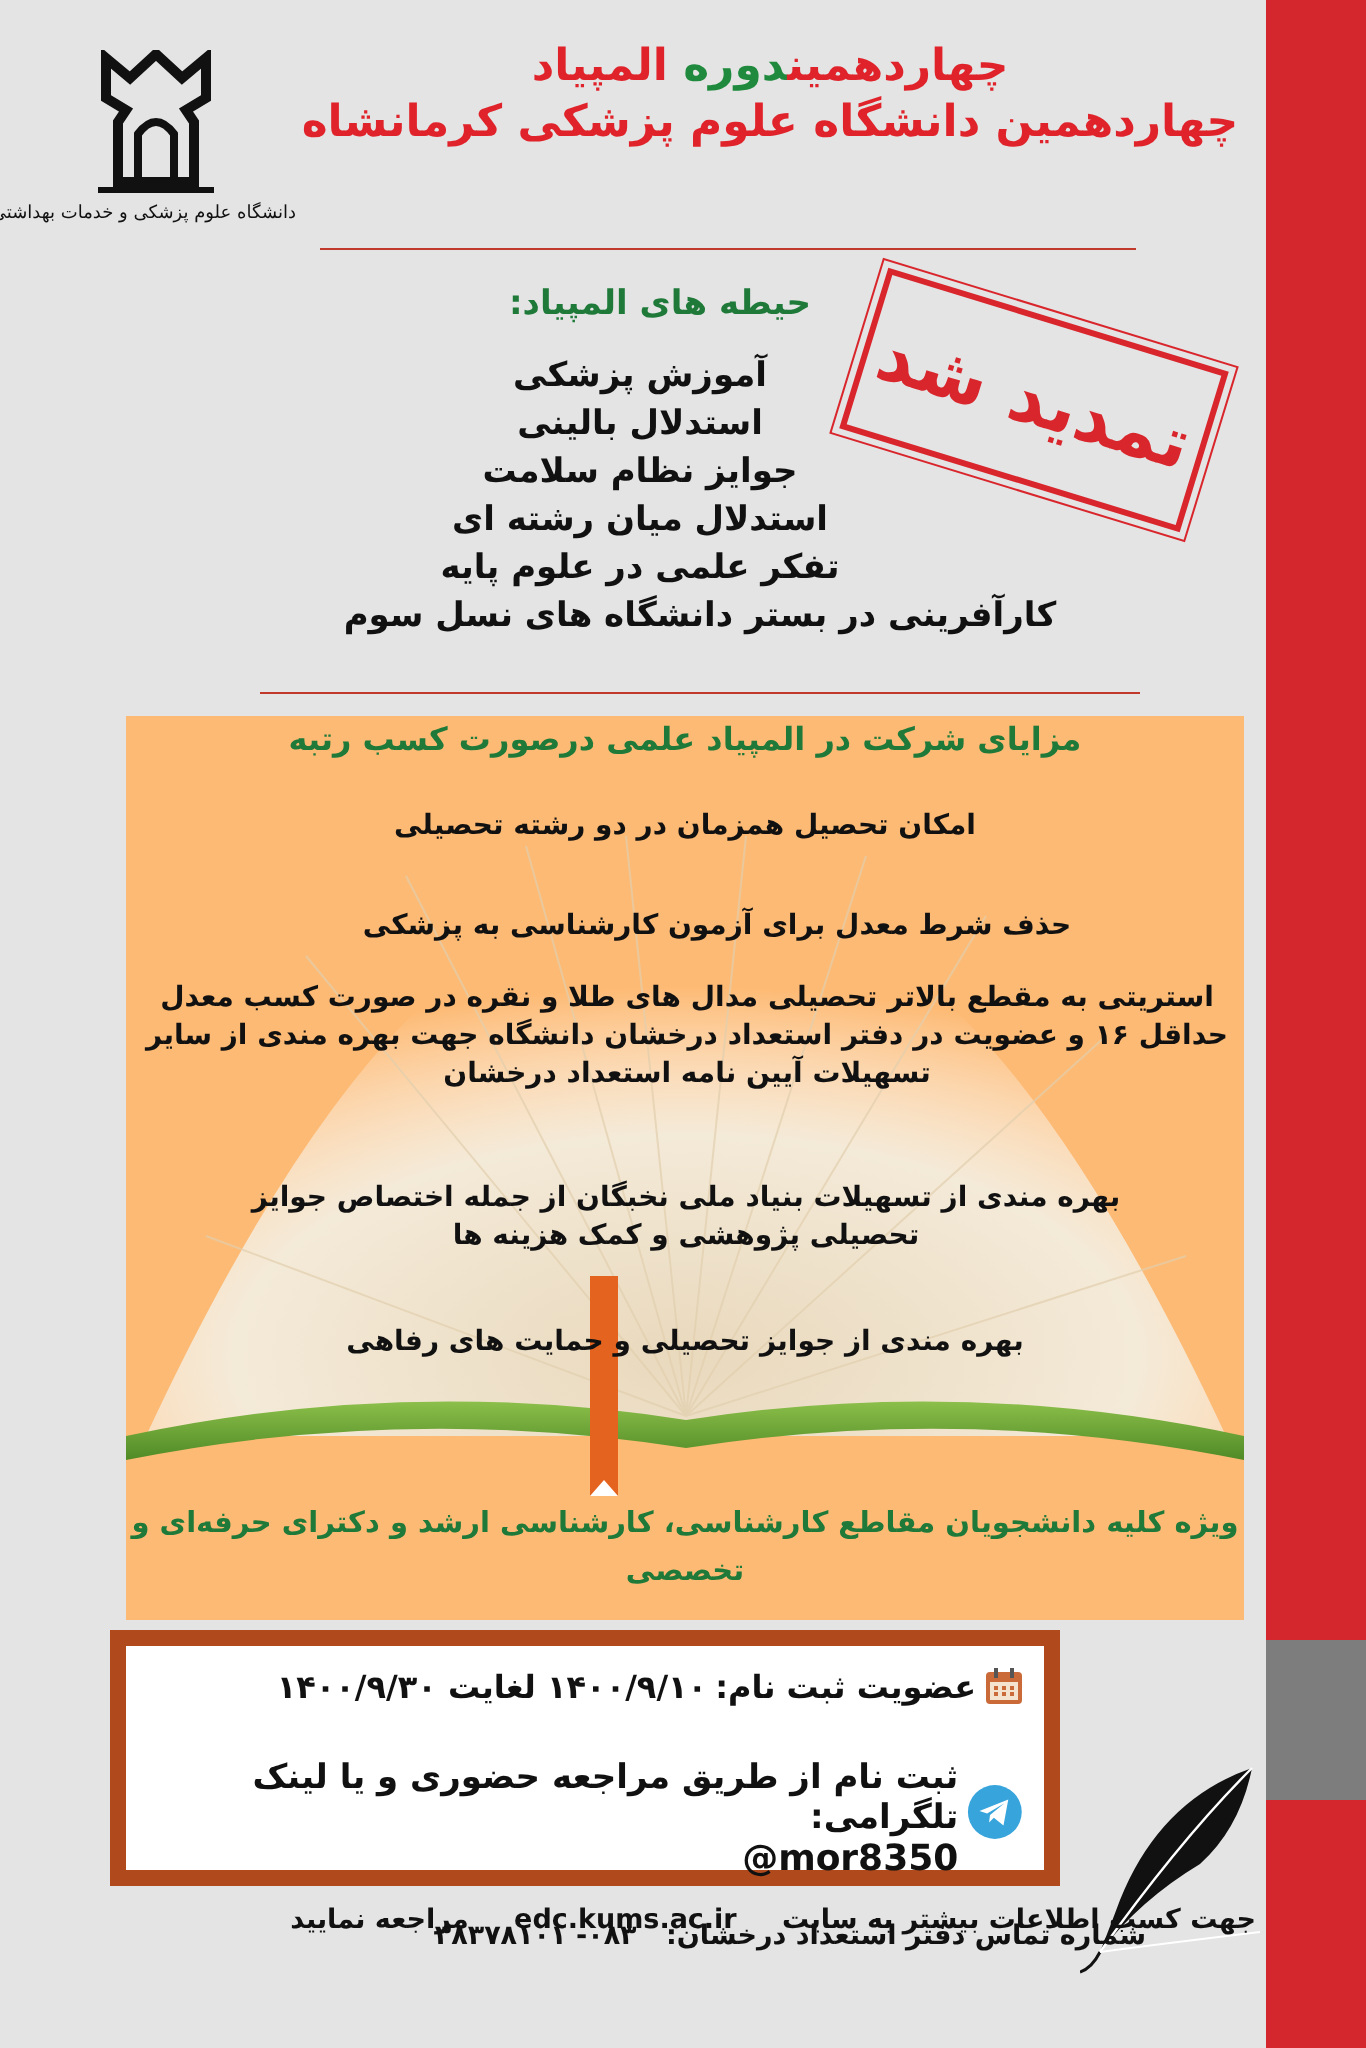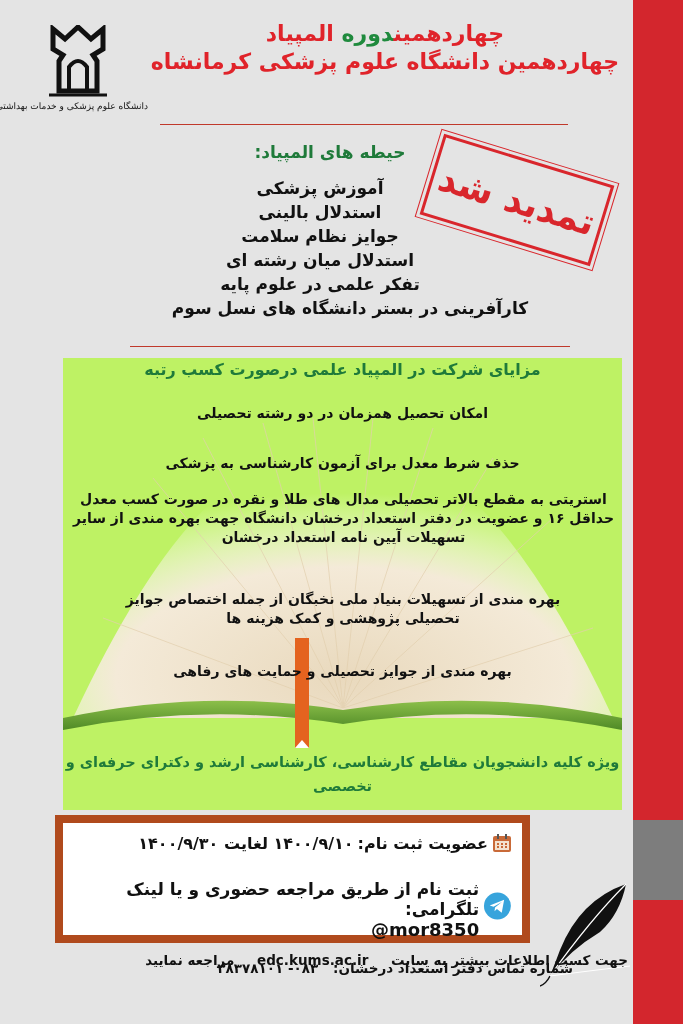--- a/index.html
+++ b/index.html
@@ -12,21 +12,21 @@
   .title { position:absolute; left:150px; top:20px; width:470px; text-align:center; direction:rtl; font-weight:bold; line-height:28px; }
   .title .l1 { font-size:21px; }
   .title .l2 { font-size:22px; }
   .title .l3 { font-size:22px; color:#e0232a; }
   .red { color:#e0232a; } .green { color:#1f8a3d; }
   .hr { position:absolute; height:1px; background:#c0392b; }
   .fields-heading { position:absolute; left:200px; top:142px; width:260px; text-align:center; direction:rtl; color:#1f7a3a; font-weight:bold; font-size:17px; }
   .fields { position:absolute; left:130px; top:176px; width:380px; text-align:center; direction:rtl; font-weight:bold; font-size:17px; color:#111; line-height:24px; }
   .stamp { position:absolute; left:428px; top:158px; width:172px; height:78px; transform:rotate(17deg); border:3px solid #d9262c; outline:1px solid #d9262c; outline-offset:3px; display:flex; align-items:center; justify-content:center; }
   .stamp span { color:#d9262c; font-weight:bold; font-size:36px; direction:rtl; }
-  .benefits-panel { position:absolute; left:63px; top:358px; width:559px; height:452px; background:#bef264; overflow:hidden; }
+  .benefits-panel { position:absolute; left:63px; top:358px; width:559px; height:452px; background:#fdba74; overflow:hidden; }
   .book { position:absolute; left:0; top:60px; width:559px; height:370px; }
   .benefits-heading { position:absolute; left:0; top:2px; width:559px; text-align:center; direction:rtl; color:#1f7a3a; font-weight:bold; font-size:16px; }
   .benefit { position:absolute; left:0; width:559px; text-align:center; direction:rtl; font-weight:bold; font-size:14px; color:#111; line-height:19px; }
   .audience { position:absolute; left:0; top:392px; width:559px; text-align:center; direction:rtl; color:#1f7a3a; font-weight:bold; font-size:14.5px; line-height:24px; }
   .reg-box { position:absolute; left:55px; top:815px; width:475px; height:128px; border:8px solid #b04a1d; background:#fff; box-sizing:border-box; }
   .reg-line { position:absolute; right:10px; direction:rtl; font-weight:bold; color:#111; display:flex; align-items:center; gap:4px; }
   .cal-icon { width:20px; height:20px; }
   .tg-icon { width:30px; height:30px; }
   .feather { position:absolute; left:540px; top:880px; width:90px; height:110px; }
   .footer { position:absolute; right:55px; direction:rtl; font-weight:bold; font-size:13.5px; color:#111; }
@@ -98,21 +98,21 @@
       <line x1="280" y1="290" x2="40" y2="200"></line>
         <line x1="280" y1="290" x2="530" y2="210"></line>
     </g>
     <path d="M0 300 Q140 270 280 292 Q420 270 559 300 L559 312 Q420 284 280 306 Q140 284 0 312 Z" fill="url(#gr)"></path>
     <rect x="232" y="220" width="14" height="110" fill="#e4631f"></rect>
     <path d="M232 330 L239 322 L246 330 Z" fill="#fff"></path>
   </svg>
 
   <div class="benefits-heading">مزایای شرکت در المپیاد علمی درصورت کسب رتبه</div>
   <div class="benefit" style="top:46px;">امکان تحصیل همزمان در دو رشته تحصیلی</div>
-  <div class="benefit" style="top:96px;">حذف شرط معدل برای آزمون کارشناسی به پزشکی</div>
+  <div class="benefit" style="top:96px;margin-left:16px;">حذف شرط معدل برای آزمون کارشناسی به پزشکی</div>
   <div class="benefit" style="top:132px; left:8px; width:545px;">استریتی به مقطع بالاتر تحصیلی  مدال های طلا و نقره در صورت کسب معدل حداقل ۱۶ و عضویت در دفتر استعداد درخشان دانشگاه جهت بهره مندی از سایر تسهیلات آیین نامه استعداد درخشان</div>
   <div class="benefit" style="top:232px; left:50px; width:460px;">بهره مندی از تسهیلات بنیاد ملی نخبگان از جمله اختصاص جوایز تحصیلی پژوهشی و کمک هزینه ها</div>
   <div class="benefit" style="top:304px;">بهره مندی از جوایز تحصیلی و حمایت های رفاهی</div>
   <div class="audience" style="left:0; width:559px; padding:0 0;">ویژه کلیه دانشجویان مقاطع کارشناسی، کارشناسی ارشد و  دکترای حرفه‌ای و تخصصی</div>
 </div>
 
 <div class="reg-box">
   <div class="reg-line" style="top:10px; font-size:16px;">
     <svg class="cal-icon" viewBox="0 0 20 20">
       <rect x="1" y="3" width="18" height="16" rx="2" fill="#c96a38"></rect>

